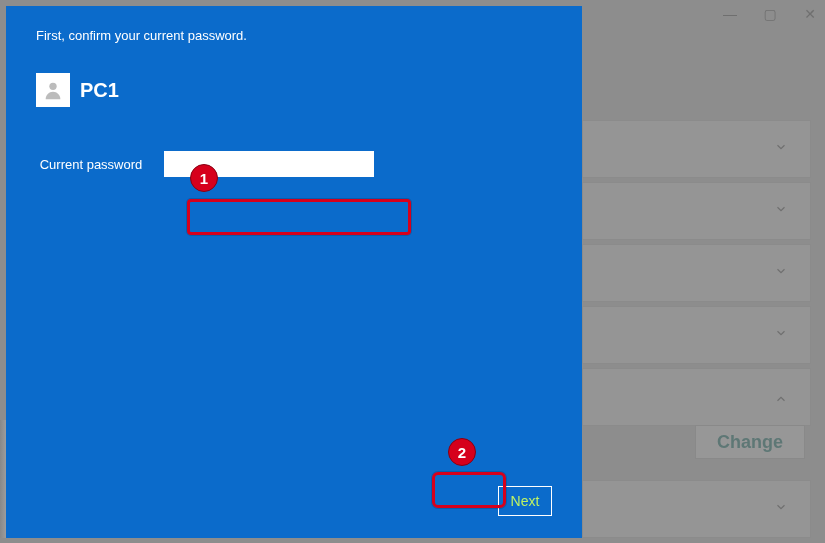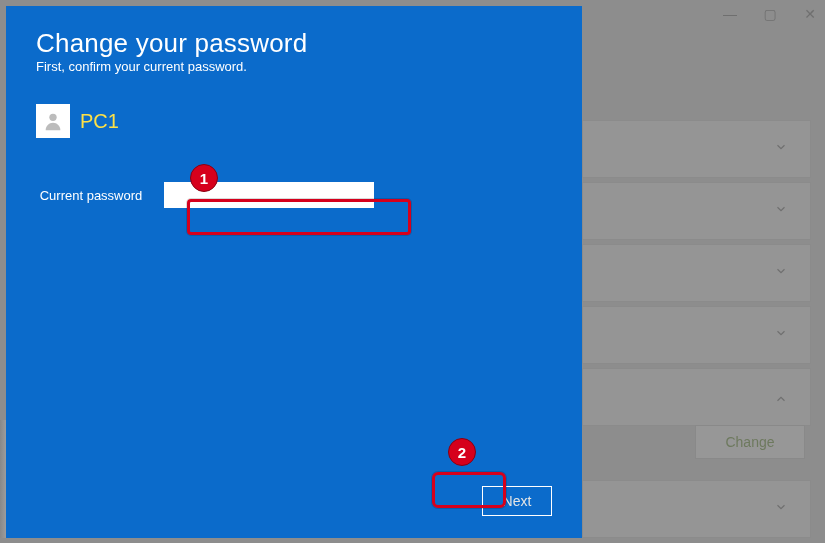--- a/index.html
+++ b/index.html
@@ -9,49 +9,49 @@
     .backdrop { position: absolute; inset: 0; background: #cccccc; }
     .backdrop::after { content:""; position:absolute; inset:0; background: rgba(128,128,128,0.55); }
     .backdrop-inner { position:absolute; inset:0; }
     .window-controls { position:absolute; top:6px; right:6px; display:flex; gap:22px; color:#555; font-size:14px; }
     .window-controls span { width:18px; text-align:center; }
     .bg-rows { position:absolute; left:582px; right:14px; top:120px; display:flex; flex-direction:column; gap:0; }
     .bg-row { height:58px; border:1px solid #c7c7c7; background:#eeeeee; display:flex; align-items:center; justify-content:flex-end; padding-right:22px; margin-bottom:4px; }
     .bg-row.expand-up .chev { transform: rotate(180deg); }
     .chev { display:inline-block; }
     .chev svg { width:14px; height:14px; stroke:#555; fill:none; stroke-width:2; }
-    .bg-change { position:absolute; right:20px; top:425px; width:110px; height:34px; background:#f5f5f5; border:1px solid #bcbcbc; display:flex; align-items:center; justify-content:center; color:#4d7c0f; font-size:14px; }
+    .bg-change { position:absolute; right:20px; top:425px; width:110px; height:34px; background:#f5f5f5; border:1px solid #bcbcbc; display:flex; align-items:center; justify-content:center; color:#0f766e; font-size:18px;font-weight:bold; }
     .overlay-dim { position:absolute; inset:0; background: rgba(100,100,100,0.45); }
 
     
     .modal { position:absolute; left:6px; top:6px; width:576px; height:532px; background:#0b6bcb; color:#ffffff; }
     .modal-inner { position:absolute; left:30px; right:30px; top:22px; bottom:14px; }
     .title { font-size:26px; font-weight:350; letter-spacing:0.2px; }
     .subtitle { font-size:13px; font-weight:400; }
 
     .user-block { margin-top:30px; display:flex; align-items:center; gap:10px; }
     .avatar { width:34px; height:34px; background:#ffffff; display:flex; align-items:center; justify-content:center; }
     .avatar svg { width:22px; height:22px; fill:#bcbcbc; }
-    .username { font-size:20px; font-weight:400; color:#fde047; }
+    .username { font-size:20px; font-weight:700; color:#ffffff; }
 
     .form-row { margin-top:42px; display:flex; align-items:center; gap:16px; }
     .form-label { font-size:13px; width:110px;text-align:center; }
     .pwd-wrap { position:relative; }
     .pwd-input { width:214px; height:30px; background:#ffffff; border:2px solid #0b6bcb; color:#000; font-size:14px; padding:0 8px; outline:none; }
 
     .callout-ring { position:absolute; border:3px solid #d6001c; border-radius:4px; pointer-events:none; box-shadow: 0 0 0 1px rgba(0,0,0,0.15); }
     .callout-ring.pwd { left:151px; top:171px; width:224px; height:36px; }
     .callout-ring.next { left:396px; bottom:16px; width:74px; height:36px; border-radius:6px; }
 
     .callout-badge { position:absolute; width:28px; height:28px; border-radius:50%; background:#d6001c; color:#fff; display:flex; align-items:center; justify-content:center; font-size:15px; font-weight:600; border:1px solid #880012; pointer-events:none; }
     .callout-badge.b1 { left:154px; top:136px; }
     .callout-badge.b2 { left:412px; bottom:58px; }
 
     .modal-buttons { position:absolute; right:0; bottom:8px; display:flex; gap:18px; }
-    .btn { width:70px; height:30px; display:flex; align-items:center; justify-content:center; font-size:14px; background:#0b6bcb; border:1px solid #ffffff; color:#e5e5e5; cursor:pointer; }
+    .btn { width:54px; height:30px; display:flex; align-items:center; justify-content:center; font-size:14px; background:#0b6bcb; border:1px solid #ffffff; color:#bef264; cursor:pointer; }
     .left-edge { position:absolute; left:0; top:420px; width:10px; height:118px; background: linear-gradient(to right, #888, #aaa); }
   </style>
 </head>
 <body>
 
 <div class="backdrop">
   <div class="backdrop-inner">
     <div class="window-controls">
       <span>—</span>
       <span>▢</span>
@@ -91,21 +91,20 @@
     </div>
     <div class="bg-change">Change</div>
   </div>
   <div class="overlay-dim"></div>
 </div>
 
 <div class="left-edge"></div>
 
 <div class="modal">
   <div class="modal-inner">
-    <div class="title">Change your password</div>
     <div class="subtitle">First, confirm your current password.</div>
 
     <div class="user-block">
       <div class="avatar">
         <svg viewBox="0 0 24 24">
             <circle cx="12" cy="8" r="4"></circle>
             <path d="M4 22c0-4.4 3.6-8 8-8s8 3.6 8 8"></path>
           </svg>
       </div>
       <div class="username">PC1</div>

